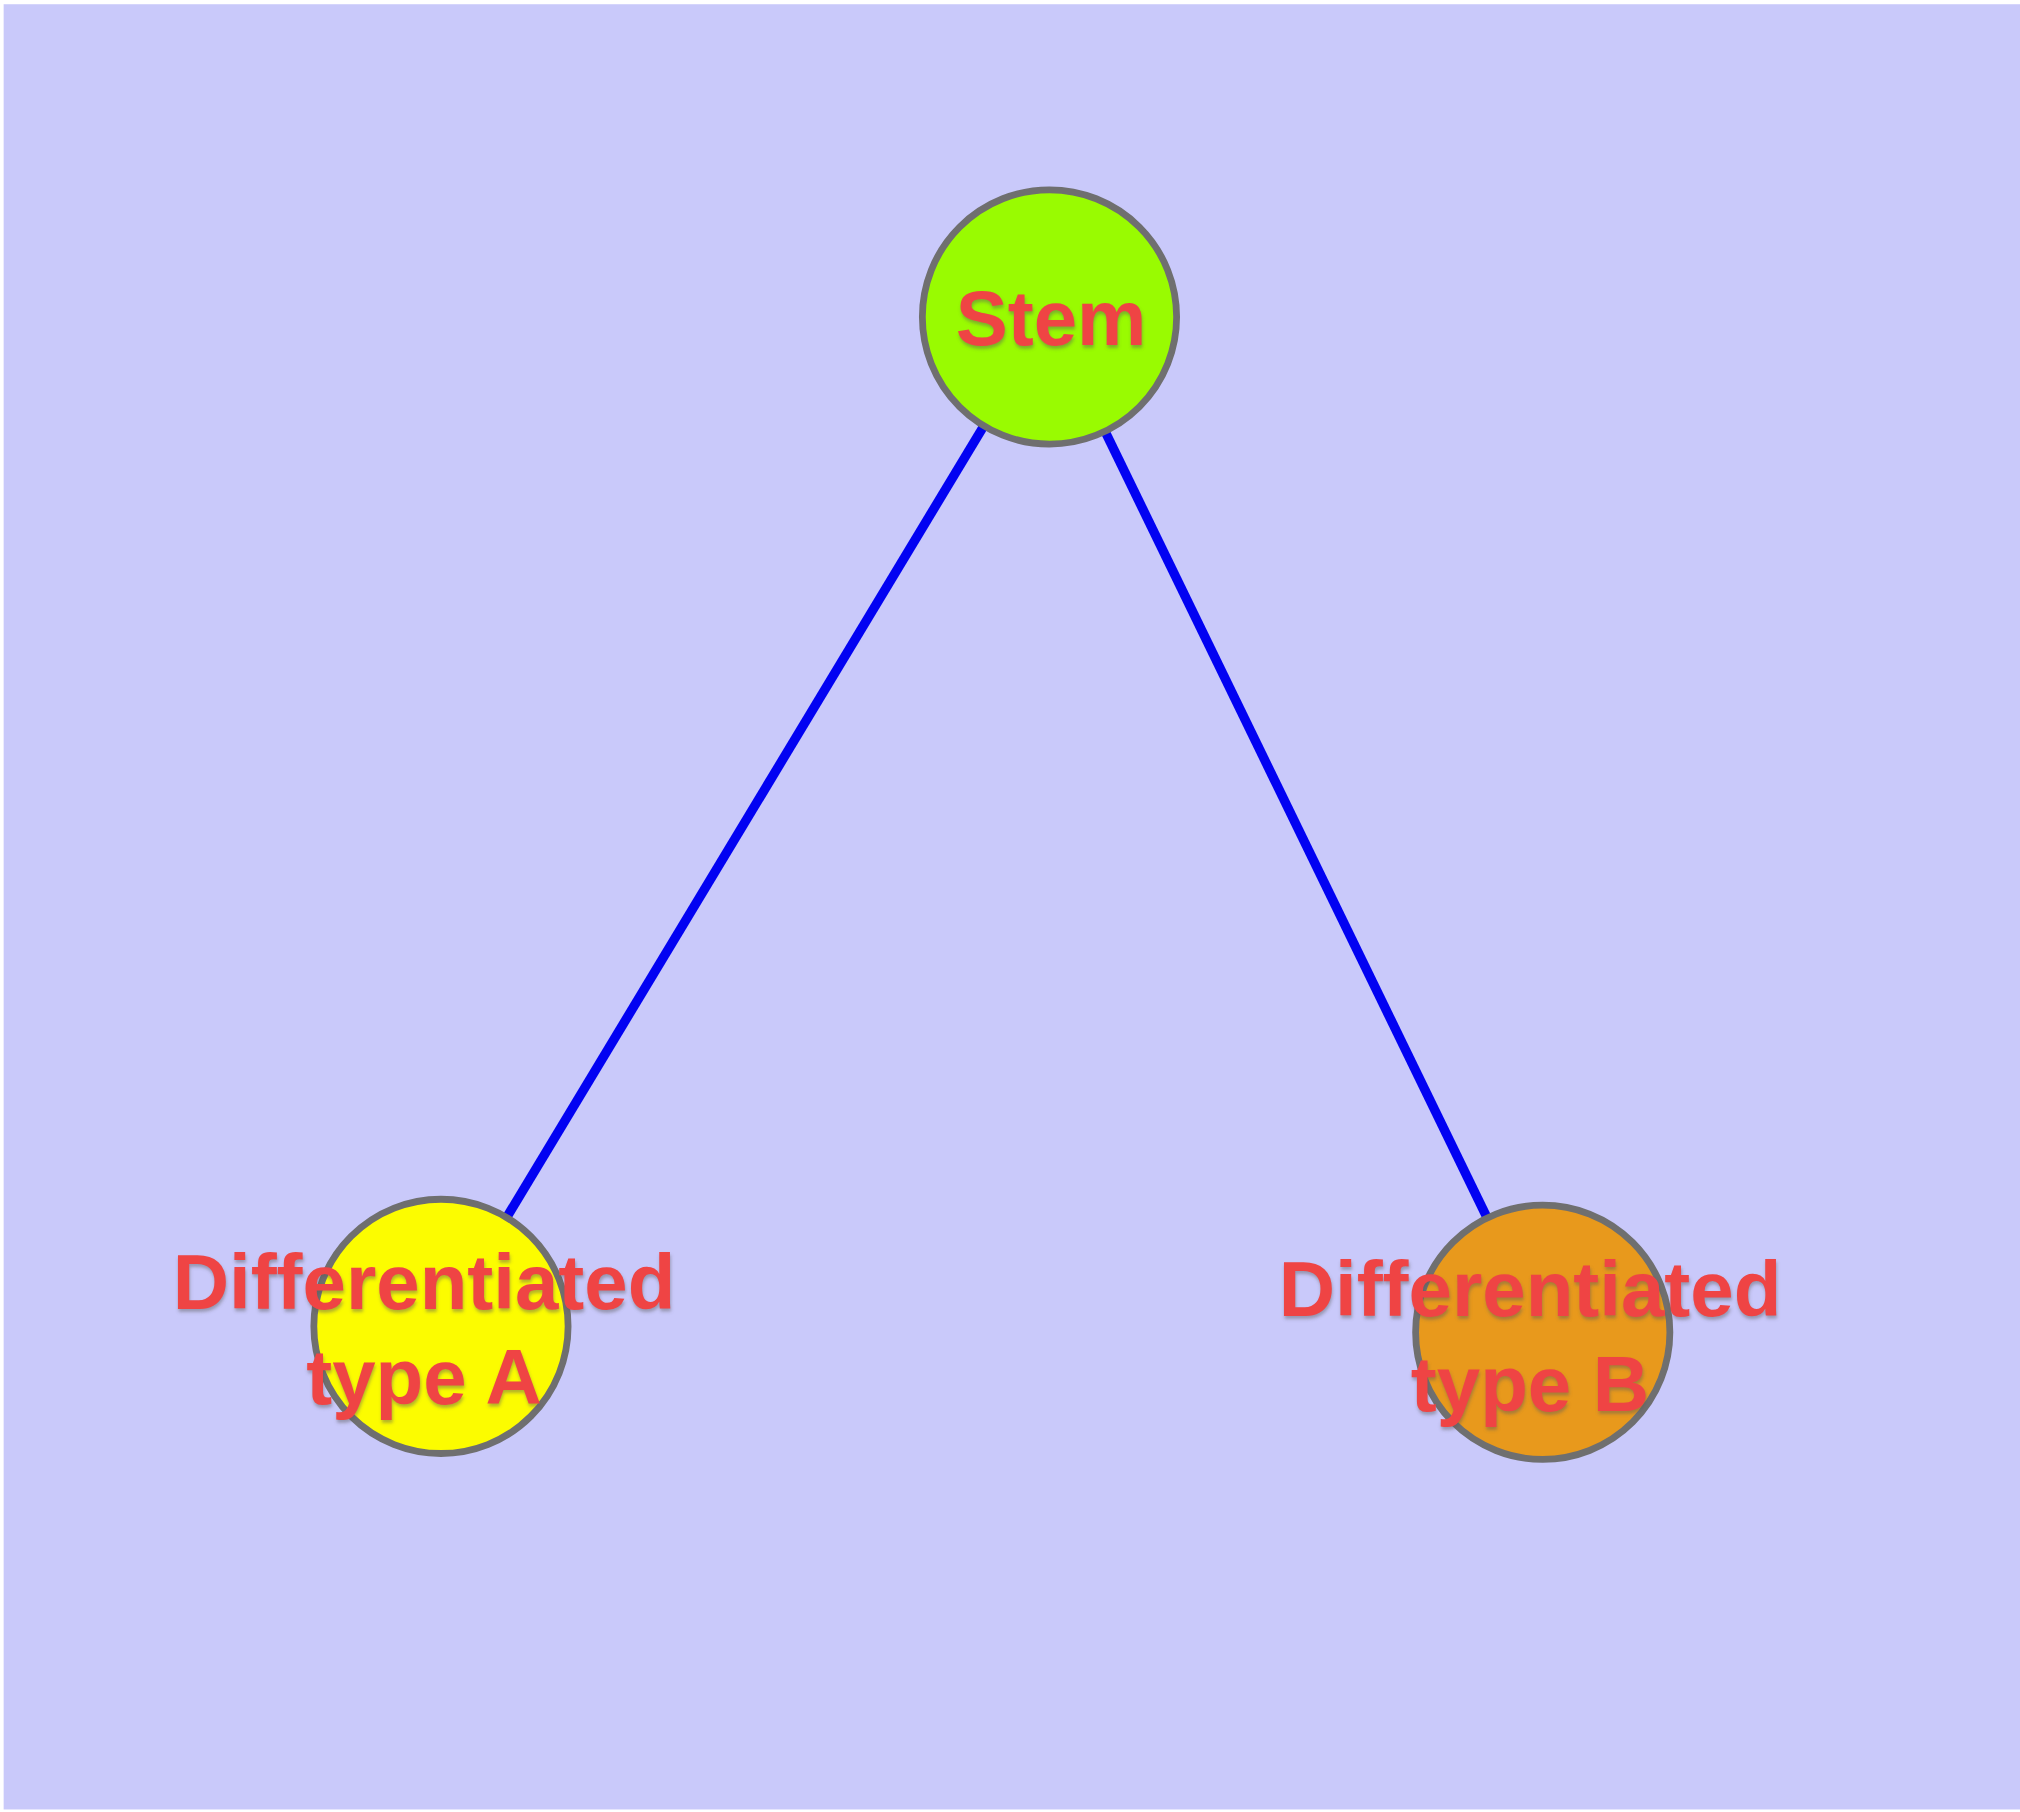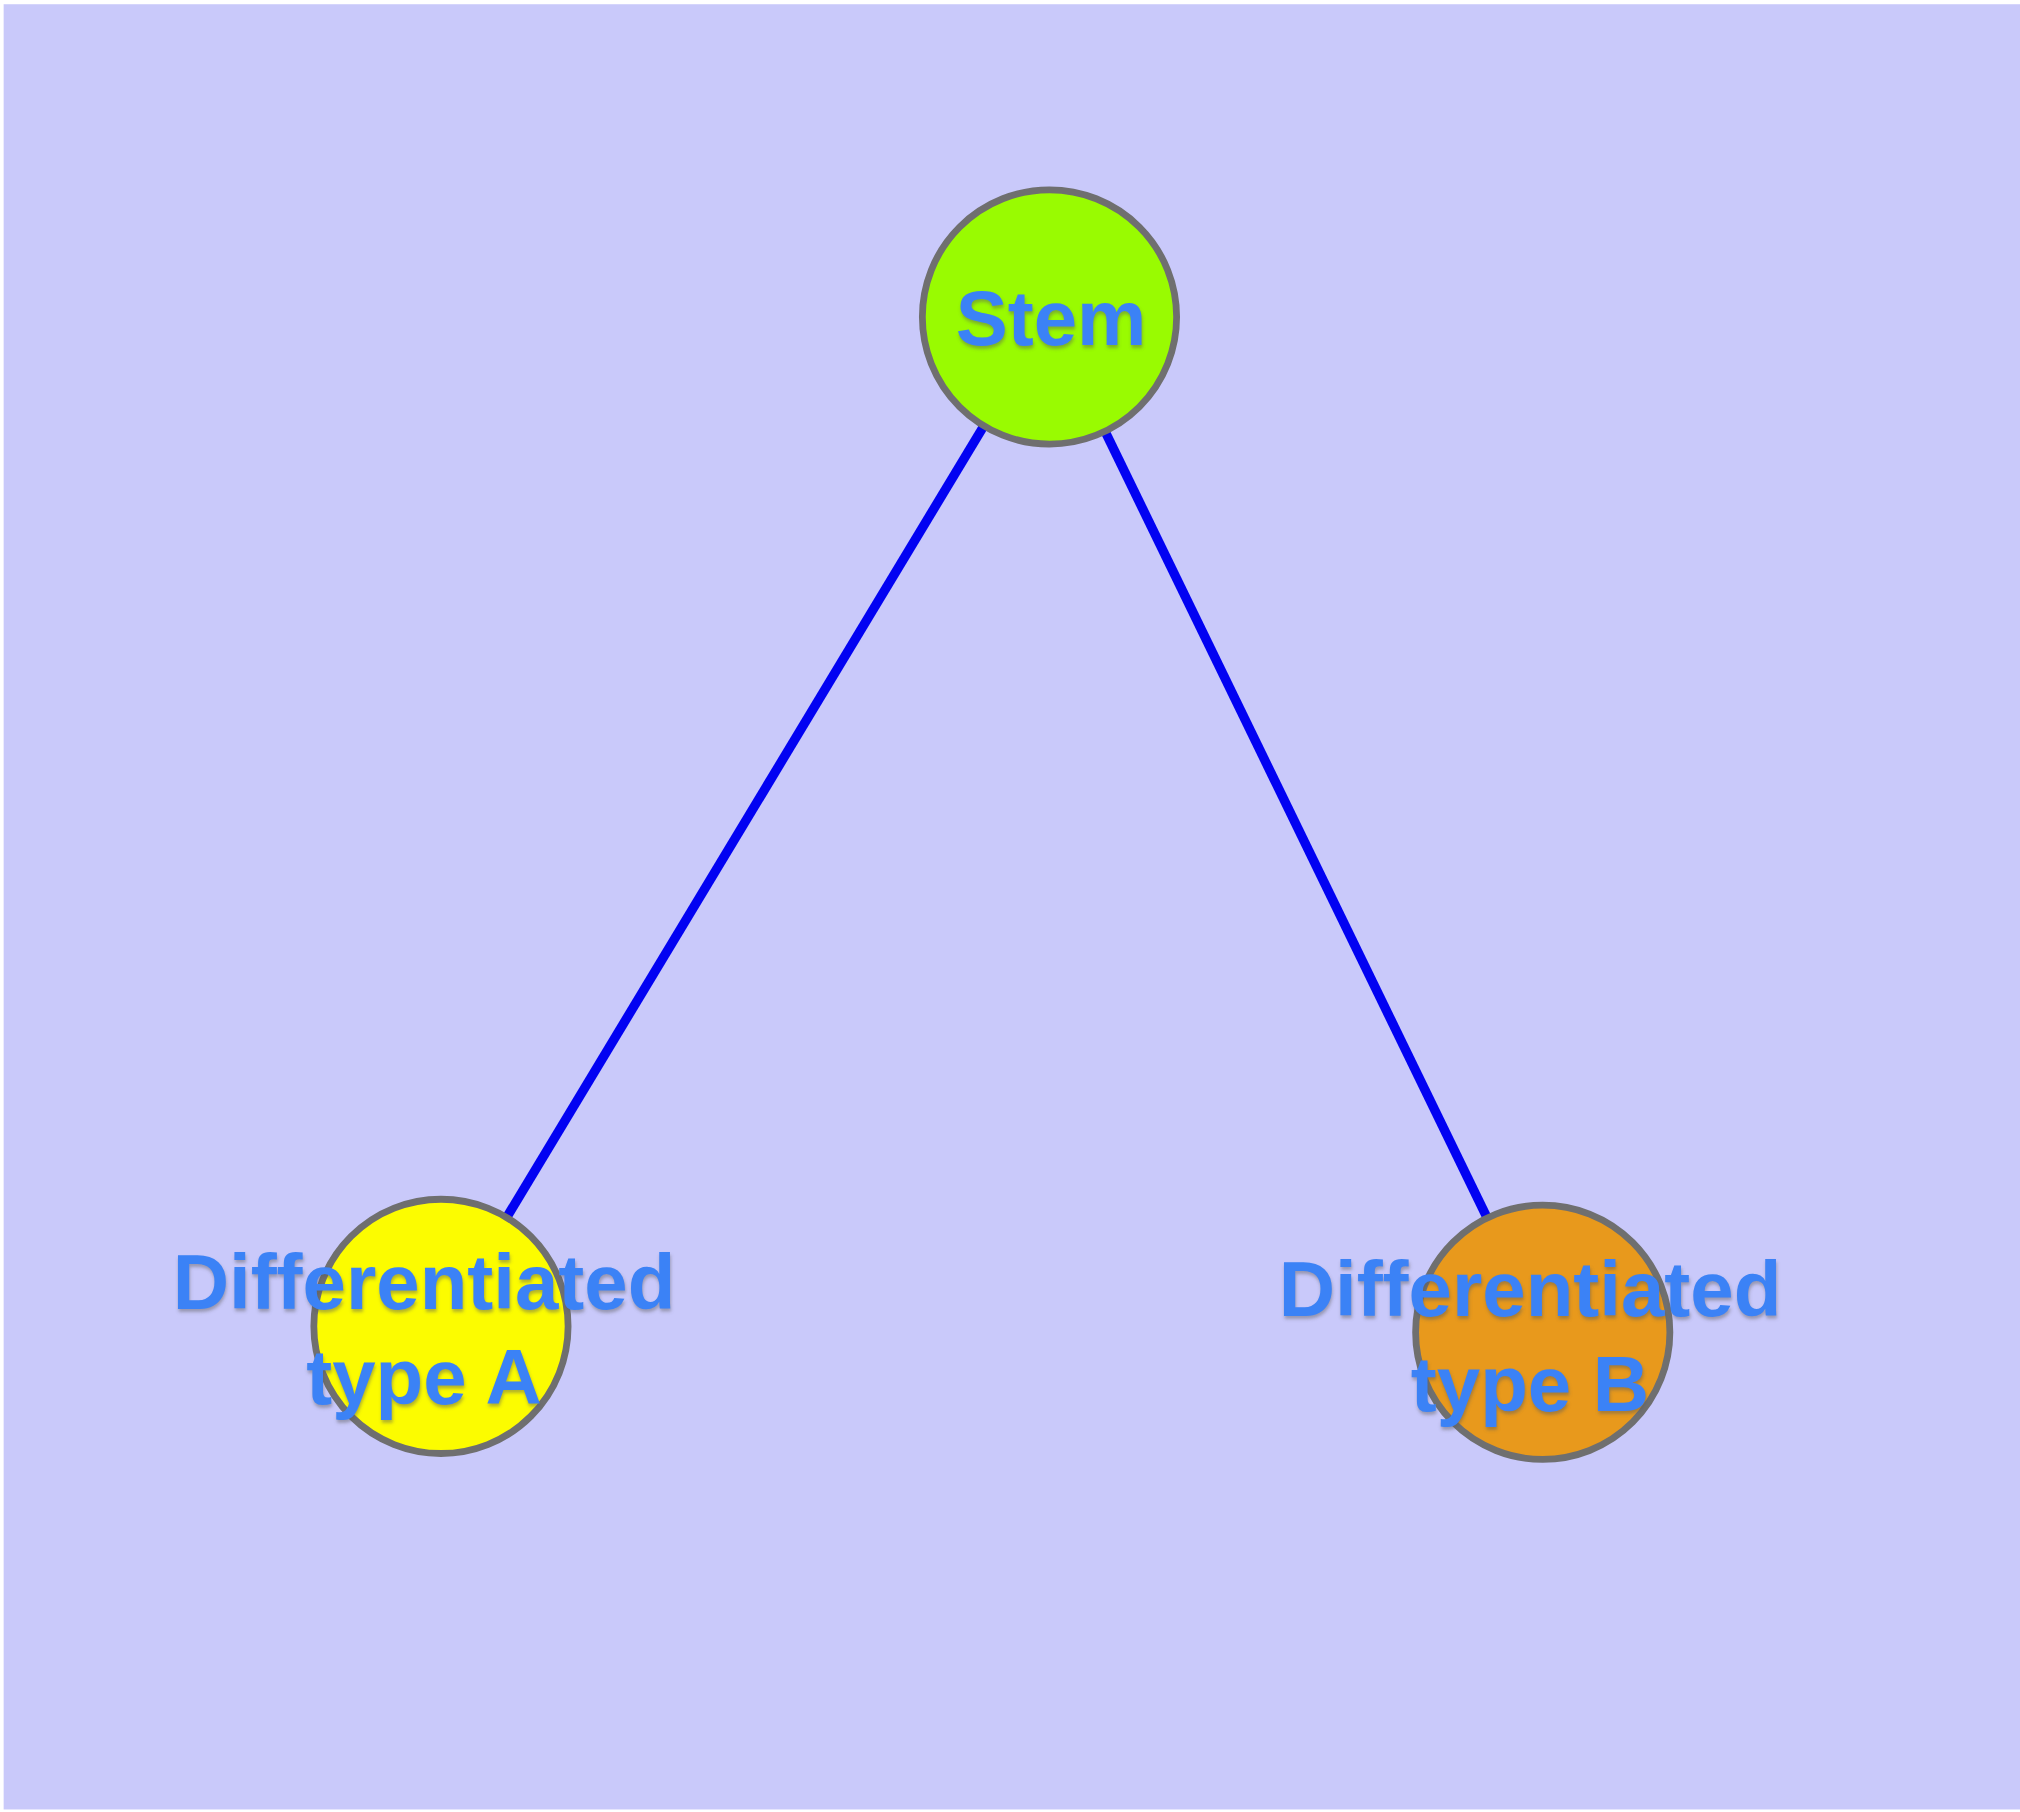--- a/index.html
+++ b/index.html
@@ -21,21 +21,21 @@
     top: 0;
     display: block;
   }
   .node-label {
     position: absolute;
     transform: translate(-50%, -50%);
     font-family: "Liberation Sans", sans-serif;
     font-weight: bold;
     font-size: 78px;
     line-height: 95px;
-    color: #3b82f6;
+    color: #ef4444;
     text-align: center;
     white-space: pre-line;
     text-shadow: 0.8px 3.4px 3.4px rgba(90, 90, 90, 0.45);
     pointer-events: none;
   }
   .edge-line {
     stroke-width: 11;
     stroke-linecap: butt;
   }
   .node-circle {

